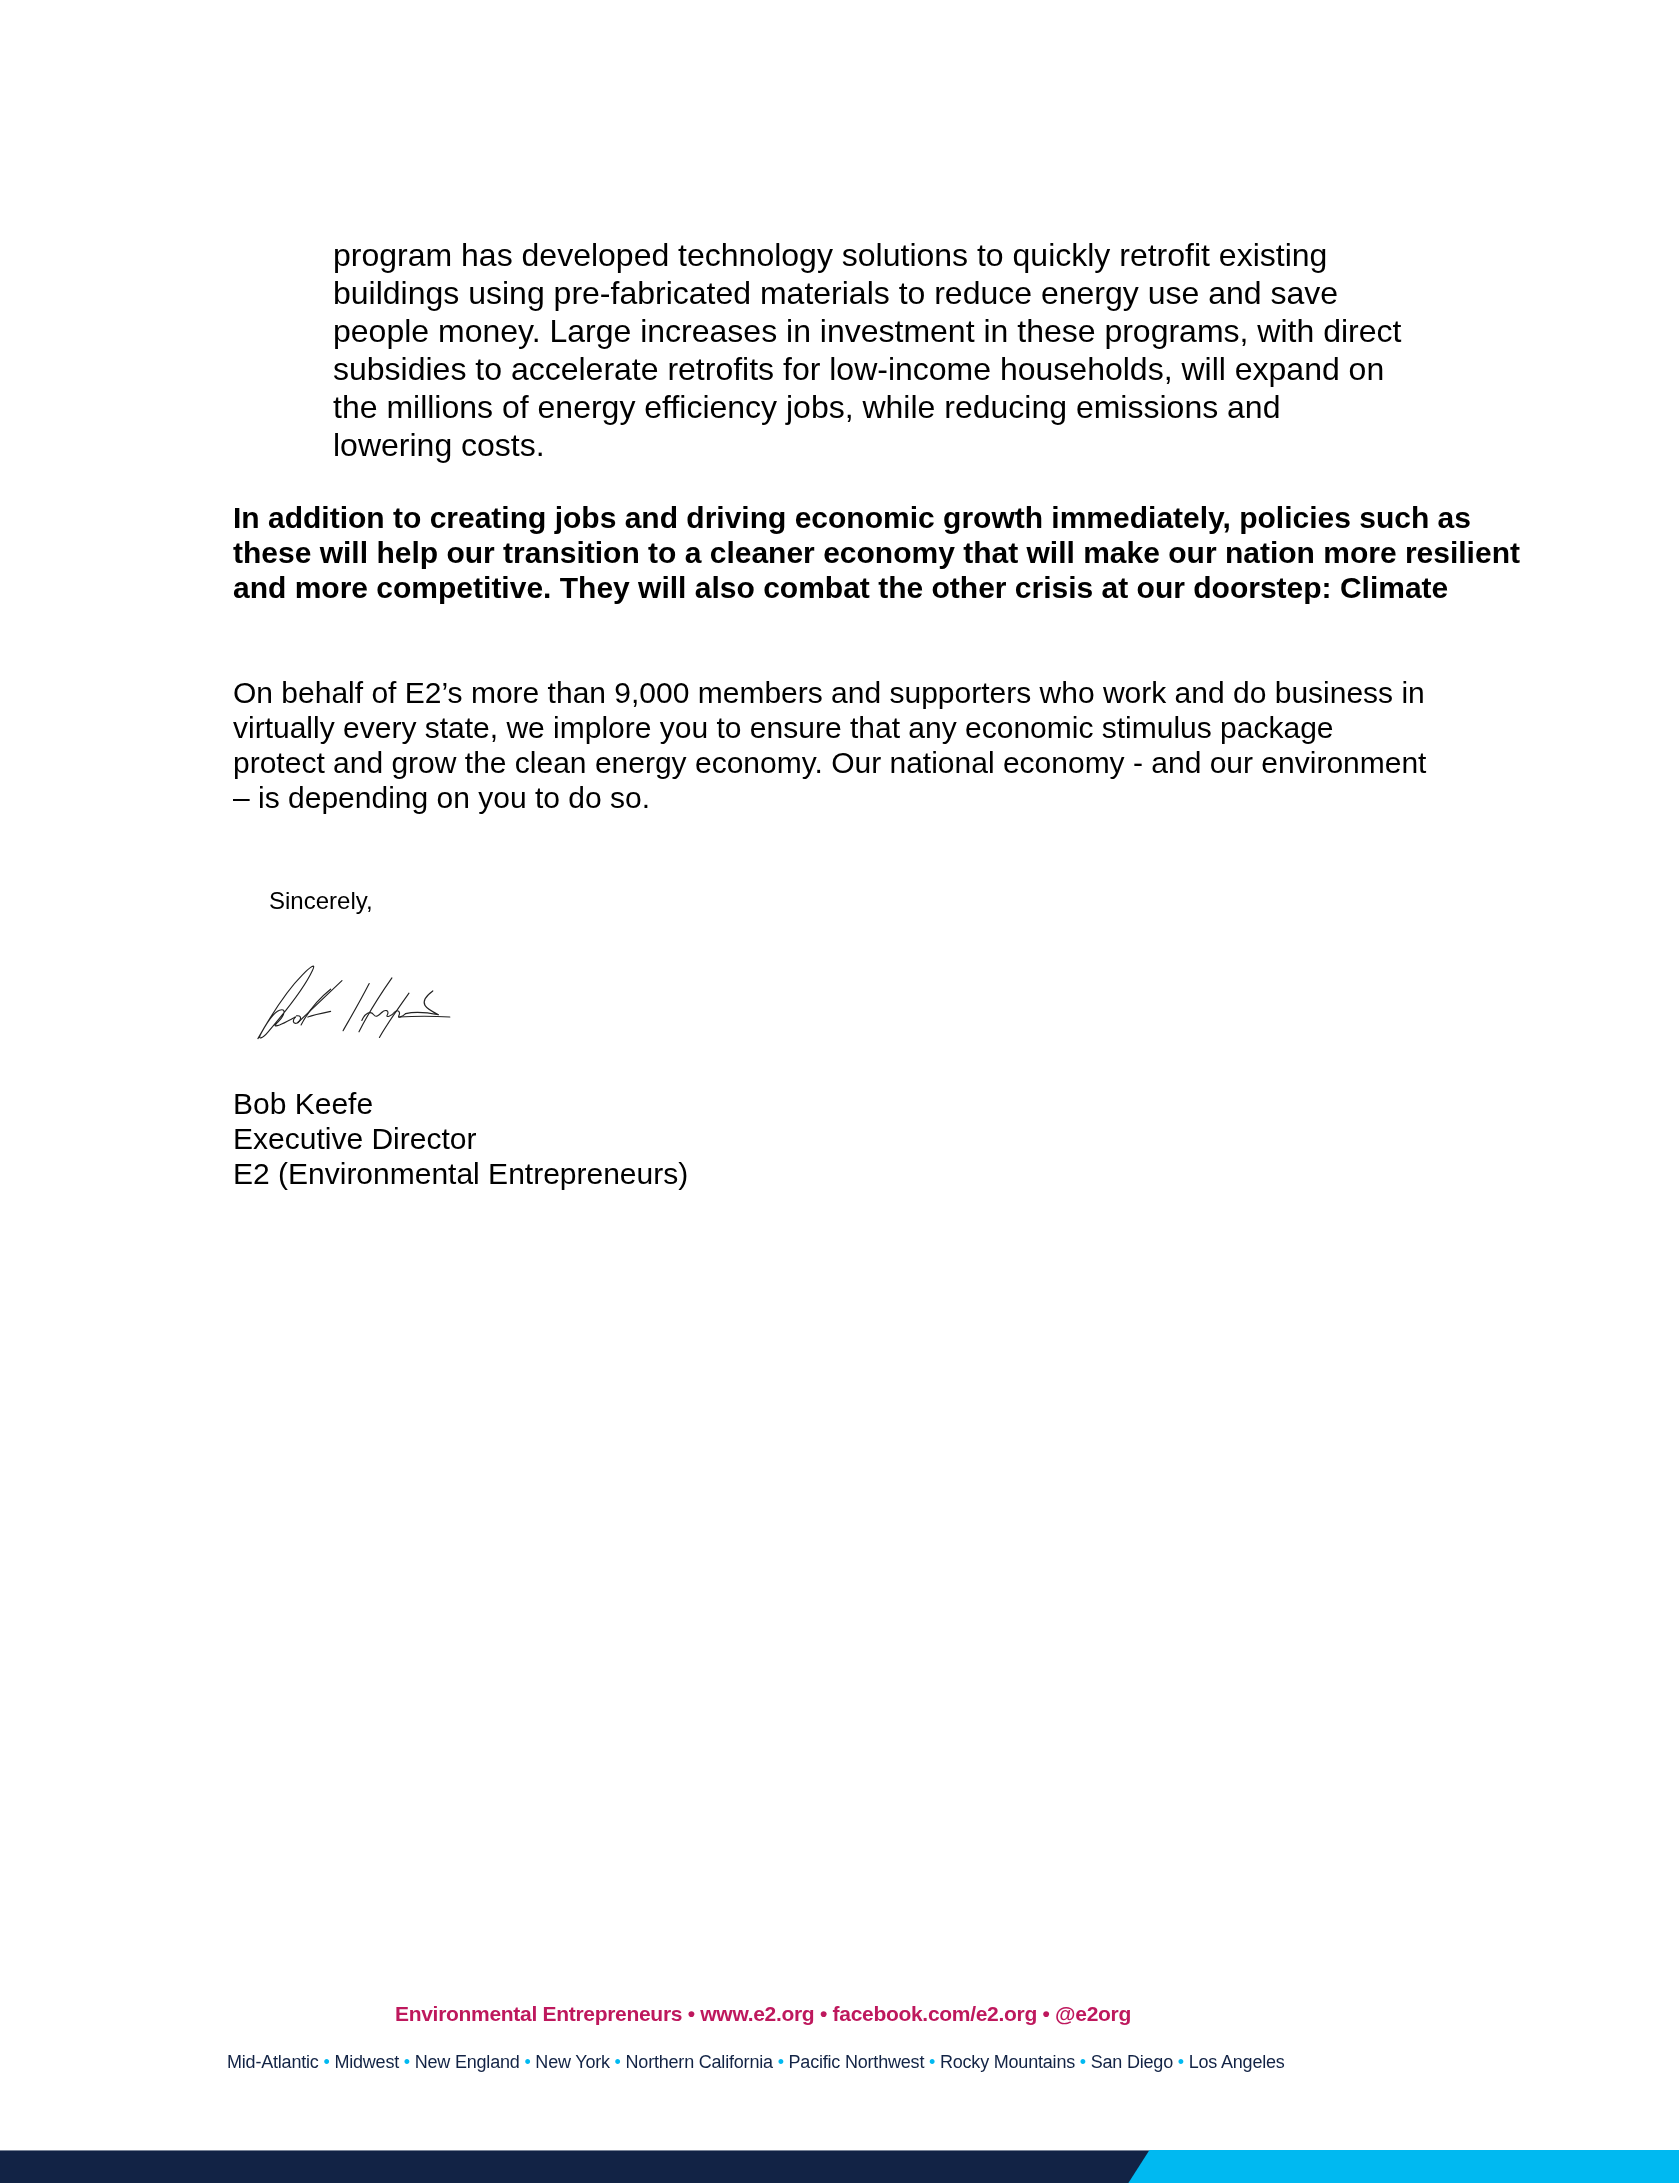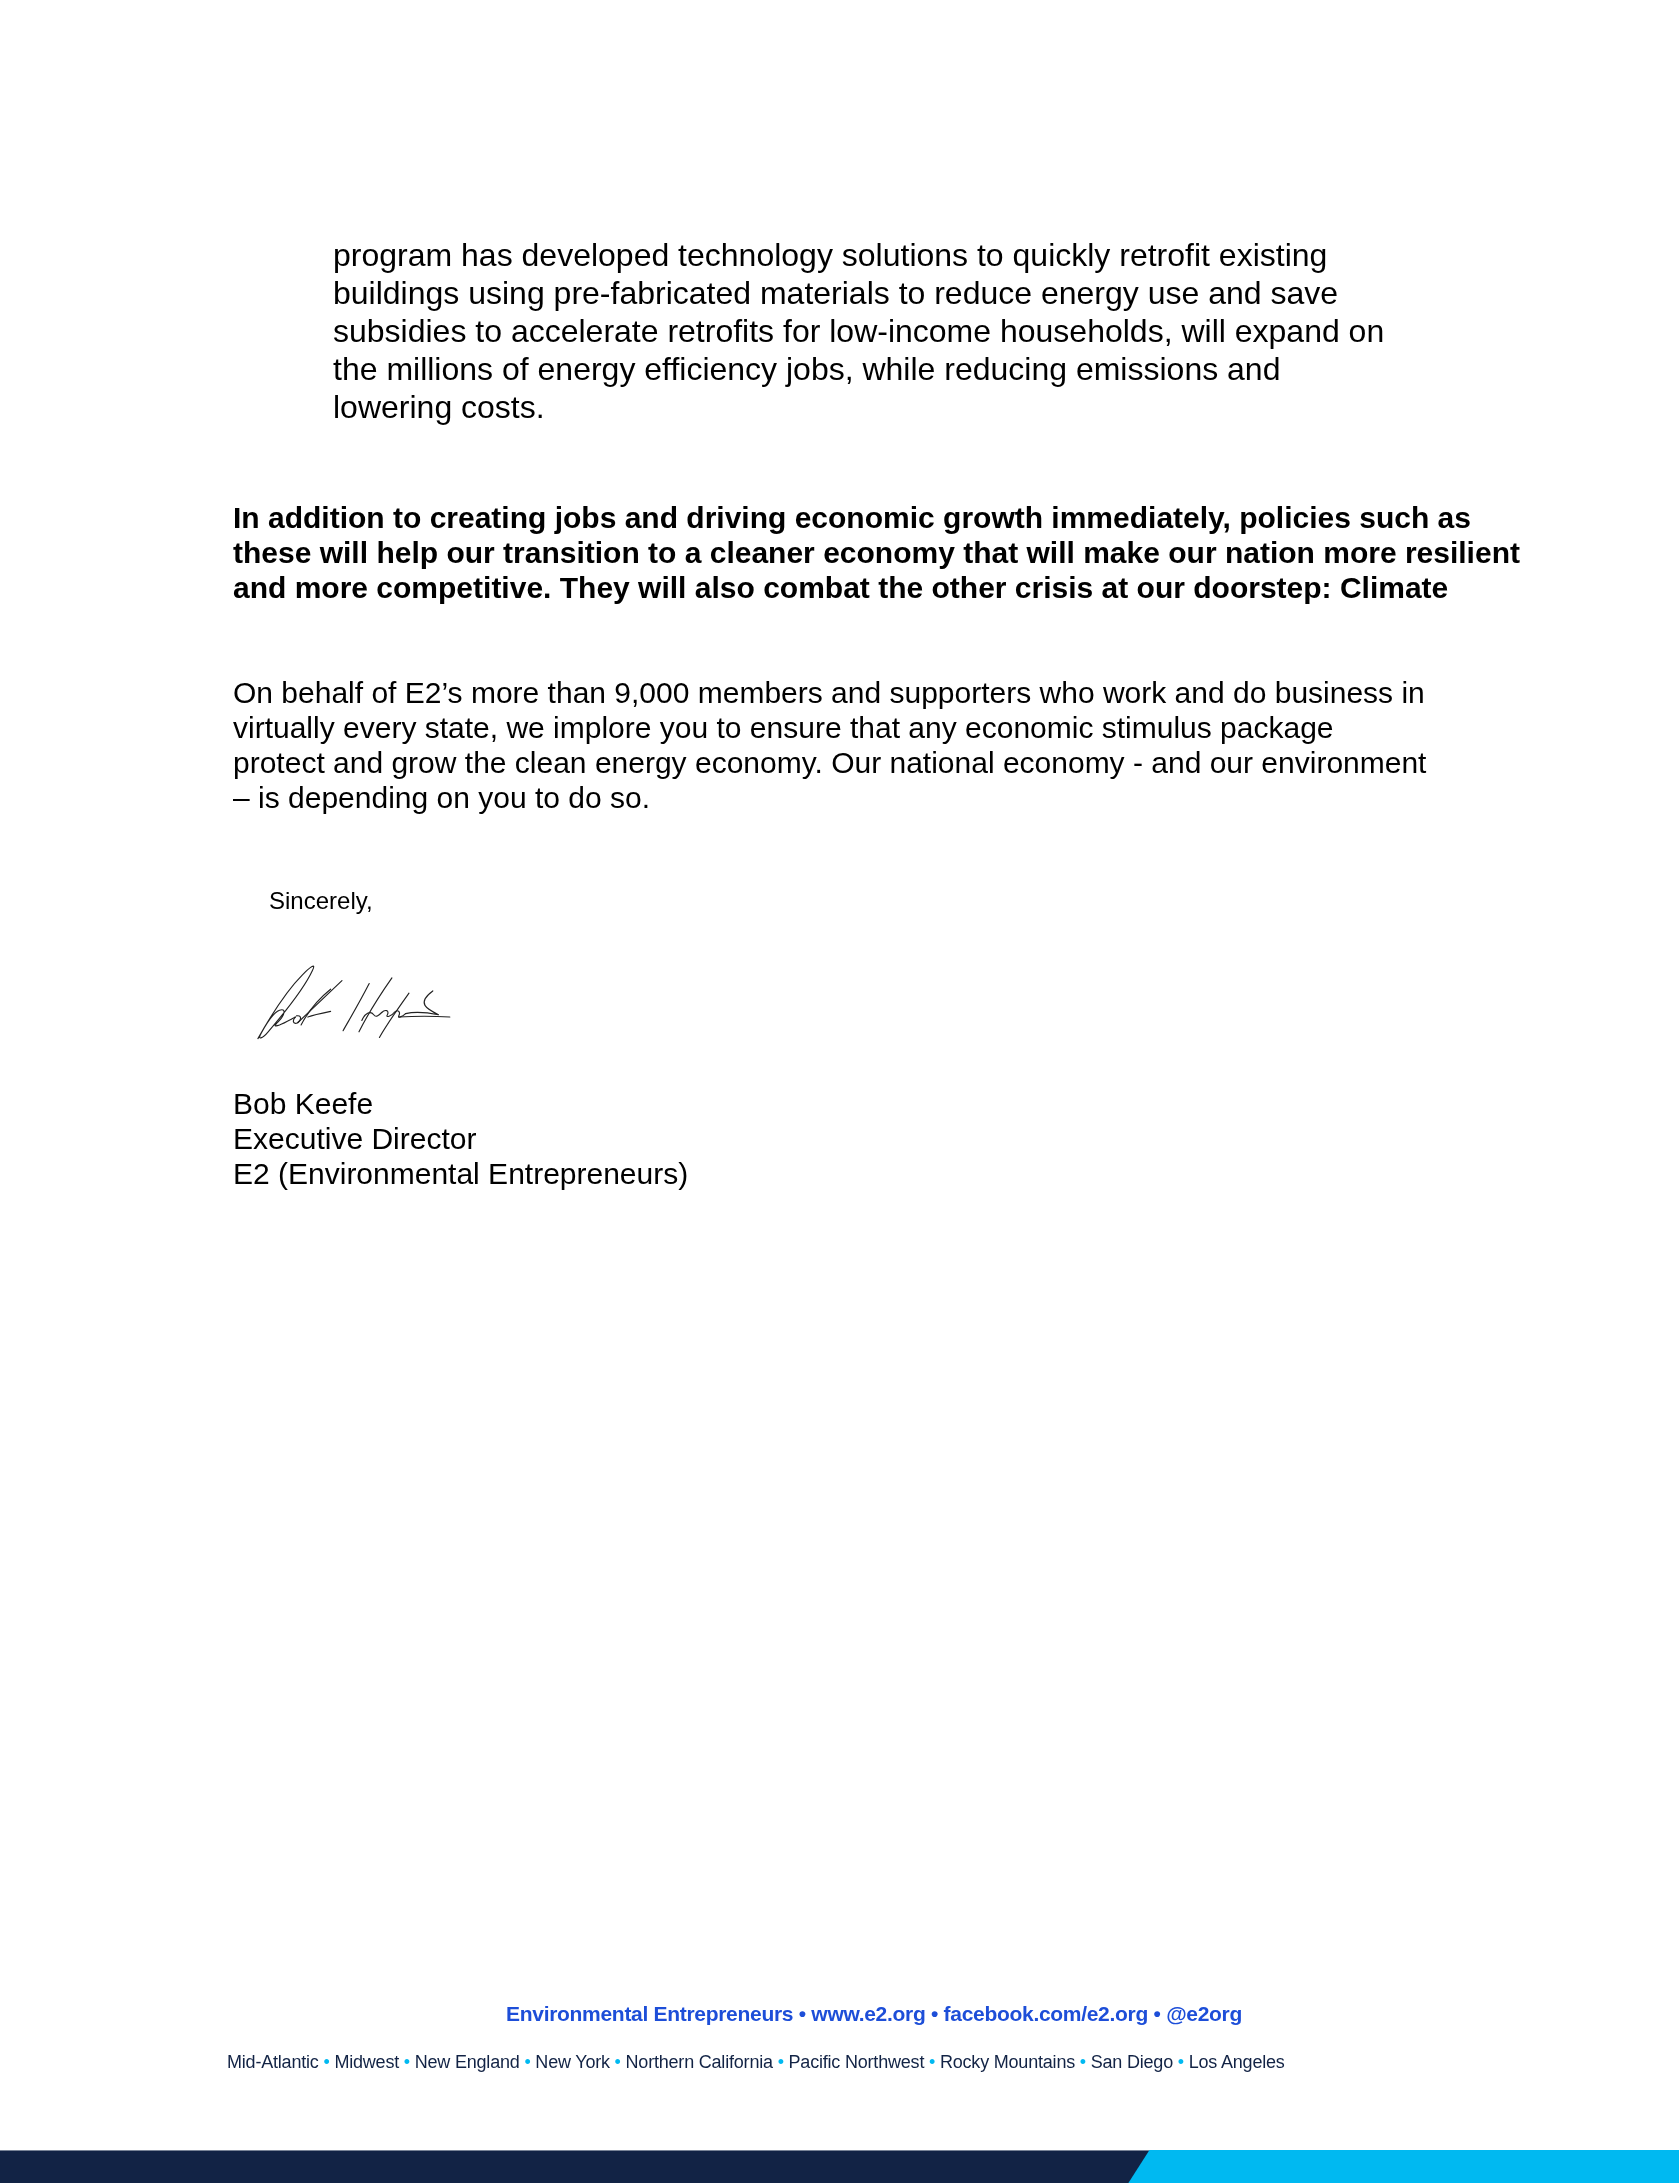--- a/index.html
+++ b/index.html
@@ -6,37 +6,38 @@
   body { width: 1680px; height: 2183px; position: relative; overflow: hidden; }
   .page { position: absolute; left: 0; top: 0; width: 1680px; height: 2041px; background: #ffffff; }
   .txt { font-family: "Liberation Sans", sans-serif; color: #000000; white-space: nowrap; margin: 0; position: absolute; }
   .p1 { left: 333px; top: 236px; font-size: 32px; line-height: 38px; }
   .p2 { left: 233px; top: 500px; font-size: 30px; line-height: 35px; font-weight: bold; }
   .p3 { left: 233px; top: 675px; font-size: 30px; line-height: 35px; }
   .closing { left: 233px; top: 883px; font-size: 24px; line-height: 35px; margin-left: 36px; }
   .sigblock { left: 233px; top: 1086px; font-size: 30px; line-height: 35px; }
   .line { display: block; }
   .signature { position: absolute; left: 245px; top: 958px; width: 245px; height: 88px; }
-  .footer1 { position: absolute; left: 395px; top: 2001px; width: 847px; text-align: right;
+  .footer1 { position: absolute; left: 395px; top: 2001px; width: 847px; text-align: left;
              font-family: "Liberation Sans", sans-serif; font-weight: bold; font-size: 21px; line-height: 25px;
-             color: #1d4ed8; white-space: nowrap; letter-spacing: -0.3px; }
+             color: #be185d; white-space: nowrap; letter-spacing: -0.3px; }
   .footer2 { position: absolute; left: 227px; top: 2051px; width: 1141px; text-align: left;
              font-family: "Liberation Sans", sans-serif; font-size: 18px; line-height: 23px;
              color: #122345; white-space: nowrap; letter-spacing: -0.2px; }
   .sep { color: #00b9f1; }
   .bar { position: absolute; left: 0; top: 2150px; width: 1680px; height: 33px; }
 </style>
 </head>
 <body>
 
 <div class="page">
 
   <p class="txt p1">
     <span class="line">program has developed technology solutions to quickly retrofit existing</span>
     <span class="line">buildings using pre-fabricated materials to reduce energy use and save</span>
+    <span class="line">people money. Large increases in investment in these programs, with direct</span>
     <span class="line">subsidies to accelerate retrofits for low-income households, will expand on</span>
     <span class="line">the millions of energy efficiency jobs, while reducing emissions and</span>
     <span class="line">lowering costs.</span>
   </p>
 
   <p class="txt p2">
     <span class="line">In addition to creating jobs and driving economic growth immediately, policies such as</span>
     <span class="line">these will help our transition to a cleaner economy that will make our nation more resilient</span>
     <span class="line">and more competitive. They will also combat the other crisis at our doorstep: Climate</span>
   </p>

